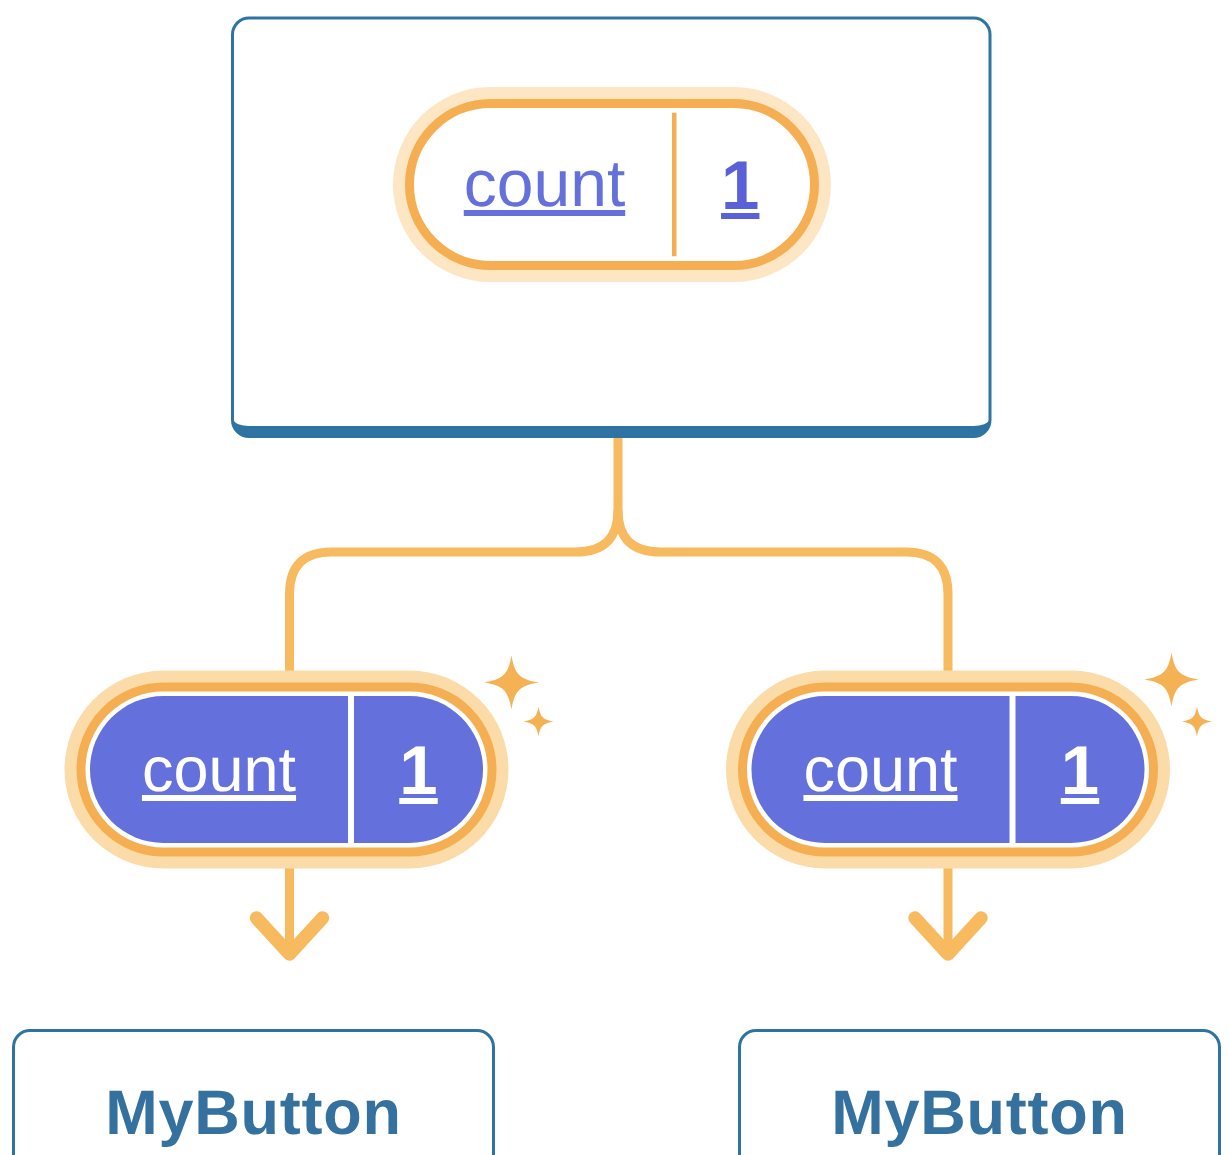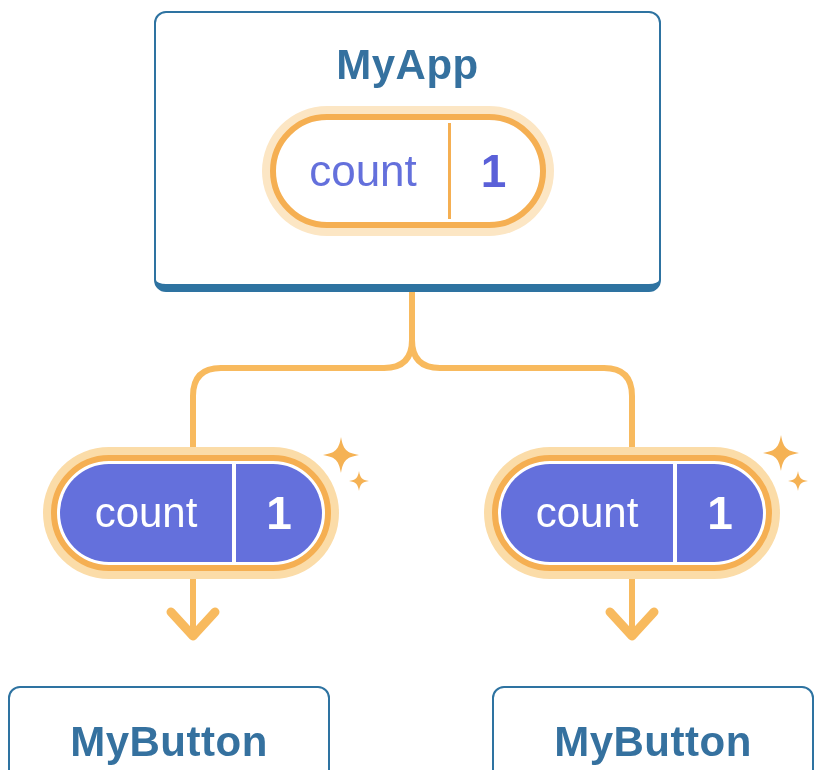--- a/index.html
+++ b/index.html
@@ -62,21 +62,21 @@
   }
   .pill-body{
     border-radius:999px;
     overflow:hidden;
     display:flex;align-items:stretch;
     width:258px;height:96px;
   }
   .pill.floating .pill-body{width:262px;height:98px;}
   .pill-body.light{background:var(--white);}
   .pill-body.solid{background:var(--state-purple);}
-  .cell{display:flex;align-items:center;justify-content:center;}
+  .cell{display:flex;align-items:center;justify-content:center;text-decoration:underline;}
   .cell.name{flex:1;font-size:44px;font-weight:400;}
   .cell.value{width:86px;font-size:46px;font-weight:700;}
   .pill-body.light .cell.name{color:var(--state-purple);}
   .pill-body.light .cell.value{color:var(--value-purple);}
   .pill-body.solid .cell{color:var(--white);}
   .pill-body.solid .cell.name{font-size:42px;}
   .divider{width:3px;}
   .pill-body.light .divider{background:var(--pill-ring-orange);}
   .pill-body.solid .divider{background:var(--white);width:4px;}
   
@@ -100,21 +100,20 @@
     <path class="sparkle" transform="translate(578,147)" d="M0,-11 C1.3,-3.3 3.3,-1.3 11,0 C3.3,1.3 1.3,3.3 0,11 C-1.3,3.3 -3.3,1.3 -11,0 C-3.3,-1.3 -1.3,-3.3 0,-11 Z"></path>
 
     <path class="sparkle" transform="translate(341,455)" d="M0,-18 C2.2,-5.4 5.4,-2.2 18,0 C5.4,2.2 2.2,5.4 0,18 C-2.2,5.4 -5.4,2.2 -18,0 C-5.4,-2.2 -2.2,-5.4 0,-18 Z"></path>
     <path class="sparkle" transform="translate(359,481)" d="M0,-10 C1.2,-3 3,-1.2 10,0 C3,1.2 1.2,3 0,10 C-1.2,3 -3,1.2 -10,0 C-3,-1.2 -1.2,-3 0,-10 Z"></path>
 
     <path class="sparkle" transform="translate(781,453)" d="M0,-18 C2.2,-5.4 5.4,-2.2 18,0 C5.4,2.2 2.2,5.4 0,18 C-2.2,5.4 -5.4,2.2 -18,0 C-5.4,-2.2 -2.2,-5.4 0,-18 Z"></path>
     <path class="sparkle" transform="translate(798,481)" d="M0,-10 C1.2,-3 3,-1.2 10,0 C3,1.2 1.2,3 0,10 C-1.2,3 -3,1.2 -10,0 C-3,-1.2 -1.2,-3 0,-10 Z"></path>
   </svg>
 
   <div class="node root">
-    <div class="node-title">MyApp</div>
     <div class="pill in-card">
       <div class="pill-ring">
         <div class="pill-body light">
           <div class="cell name">count</div>
           <div class="divider"></div>
           <div class="cell value">1</div>
         </div>
       </div>
     </div>
   </div>

